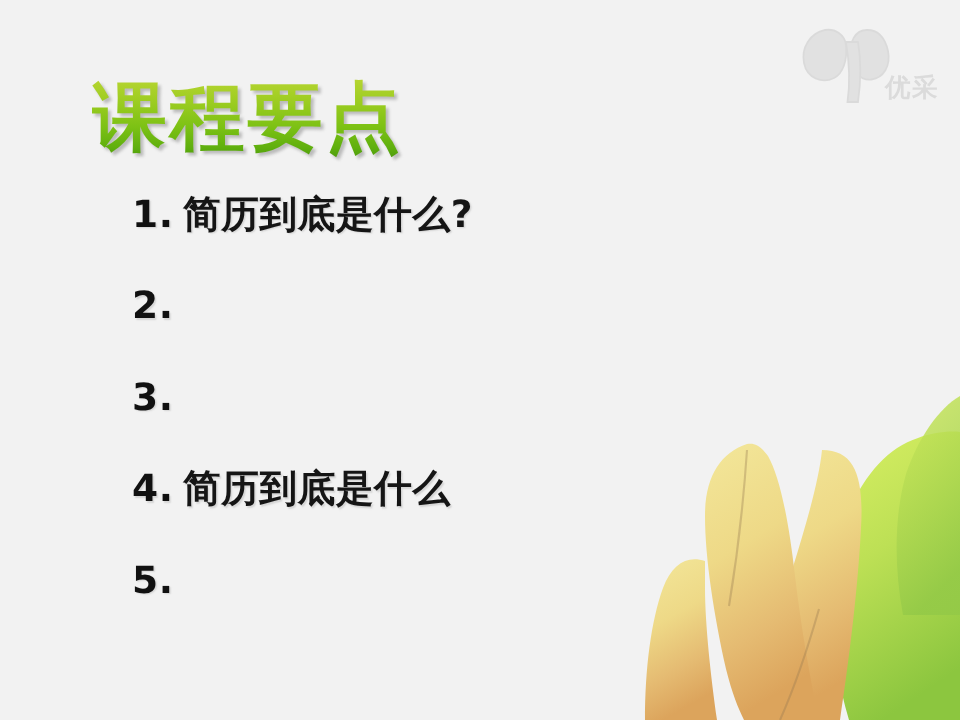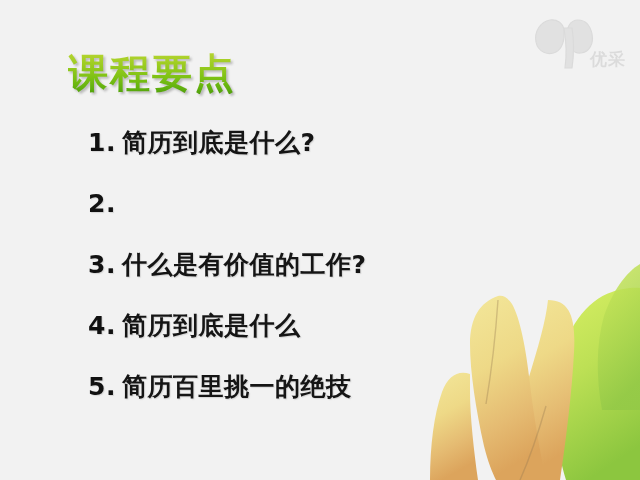--- a/index.html
+++ b/index.html
@@ -50,24 +50,24 @@
     color: #8e8e8e;
     letter-spacing: 1px;
     line-height: 1;
     opacity: 0.75;
     font-family: "DejaVu Sans", "Liberation Sans", sans-serif;
   }
 
   
   .title {
     position: absolute;
-    left: 68px;
+    left: 61px;
     top: 52px;
     z-index: 4;
-    font-size: 40px;
+    font-size: 50px;
     font-weight: bold;
     letter-spacing: 2px;
     line-height: 1.05;
     font-family: "DejaVu Sans", "Liberation Sans", sans-serif;
     background-image: linear-gradient(180deg,
         #b7d532 0%,
         #9ecd22 28%,
         #7cc114 62%,
         #5faf0e 88%,
         #4e9c0c 100%);
@@ -202,25 +202,23 @@
   <ul class="points">
     <li class="point">
       <span class="point-num">1.</span>
       <span class="point-text">简历到底是什么?</span>
     </li>
     <li class="point">
       <span class="point-num">2.</span>
     </li>
     <li class="point">
       <span class="point-num">3.</span>
-      <span class="point-text">什么是有价值的工作?</span>
     </li>
     <li class="point">
       <span class="point-num">4.</span>
       <span class="point-text">简历到底是什么</span>
     </li>
     <li class="point">
       <span class="point-num">5.</span>
-      <span class="point-text">简历百里挑一的绝技</span>
     </li>
   </ul>
 
 </div>
 
 </body></html>

